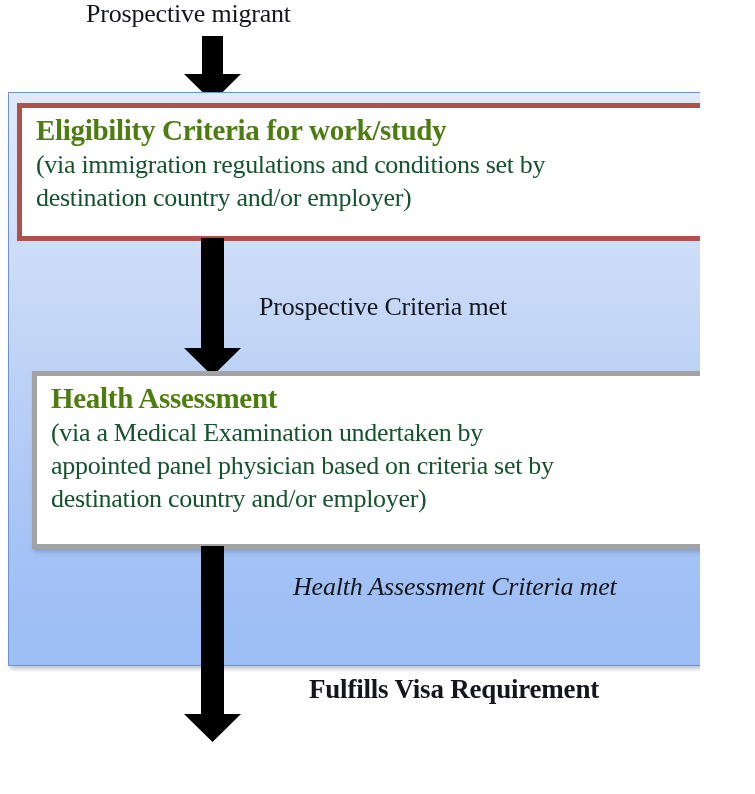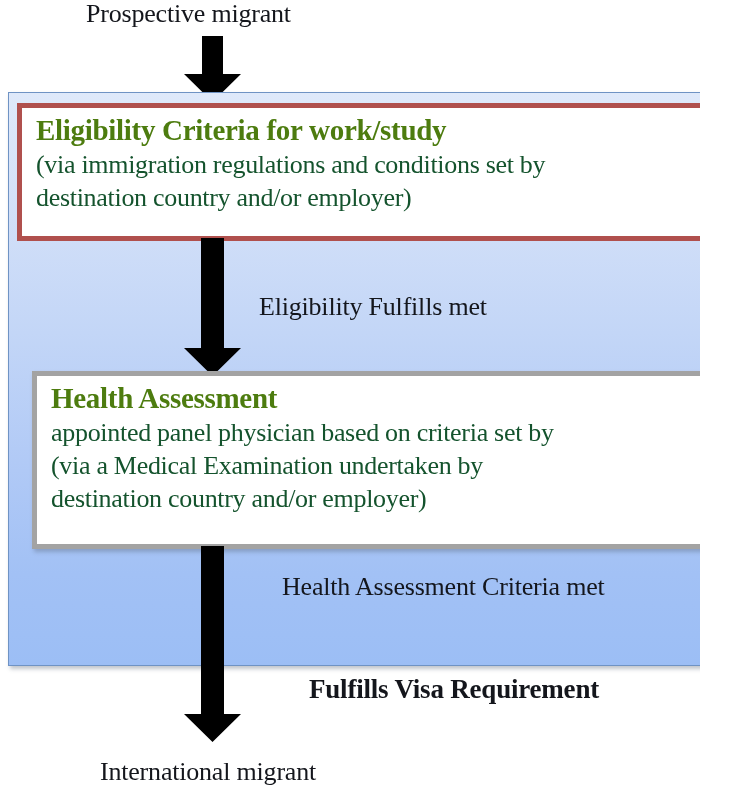--- a/index.html
+++ b/index.html
@@ -143,51 +143,50 @@
 <div id="canvas">
 
   <div class="txt plain" id="label-prospective-migrant">Prospective migrant</div>
 
   <svg class="arrow" id="arrow-to-eligibility" width="57" height="66" viewBox="0 0 57 66" aria-hidden="true">
     <polygon points="18,0 39,0 39,38 57,38 28.5,66 0,38 18,38" fill="#000000"></polygon>
   </svg>
 
   <div id="process-container">
 
-    <div class="txt plain" id="label-eligibility-met" style="left:250px; top:199px;">Eligibility Fulfills met</div>
+    <div class="txt plain" id="label-eligibility-met" style="left:250px; top:199px;">Prospective Criteria met</div>
 
-    <div class="txt plain" id="label-health-met" style="left:273px; top:479px;">Health Assessment Criteria met</div>
+    <div class="txt plain" id="label-health-met" style="left:284px; top:479px;font-style:italic;">Health Assessment Criteria met</div>
   </div>
 
   <div class="stage-box" id="stage-eligibility">
     <div class="stage-inner">
       <div class="stage-title">Eligibility Criteria for work/study</div>
       <div class="stage-detail">
         <span class="stage-detail-line">(via immigration regulations and conditions set by</span>
         <span class="stage-detail-line">destination country and/or employer)</span>
       </div>
     </div>
   </div>
 
   <svg class="arrow" id="arrow-to-health" width="57" height="138" viewBox="0 0 57 138" aria-hidden="true">
     <polygon points="17,0 40,0 40,110 57,110 28.5,138 0,110 17,110" fill="#000000"></polygon>
   </svg>
 
   <div class="stage-box" id="stage-health">
     <div class="stage-inner">
       <div class="stage-title">Health Assessment</div>
       <div class="stage-detail">
+        <span class="stage-detail-line">(via a Medical Examination undertaken by</span>
         <span class="stage-detail-line">appointed panel physician based on criteria set by</span>
-        <span class="stage-detail-line">(via a Medical Examination undertaken by</span>
         <span class="stage-detail-line">destination country and/or employer)</span>
       </div>
     </div>
   </div>
 
   <svg class="arrow" id="arrow-to-migrant" width="57" height="196" viewBox="0 0 57 196" aria-hidden="true">
     <polygon points="17,0 40,0 40,168 57,168 28.5,196 0,168 17,168" fill="#000000"></polygon>
   </svg>
 
   <div class="txt strong" id="label-visa-requirement">Fulfills Visa Requirement</div>
 
-  <div class="txt plain" id="label-international-migrant">International migrant</div>
 
 </div>
 
 </body></html>

